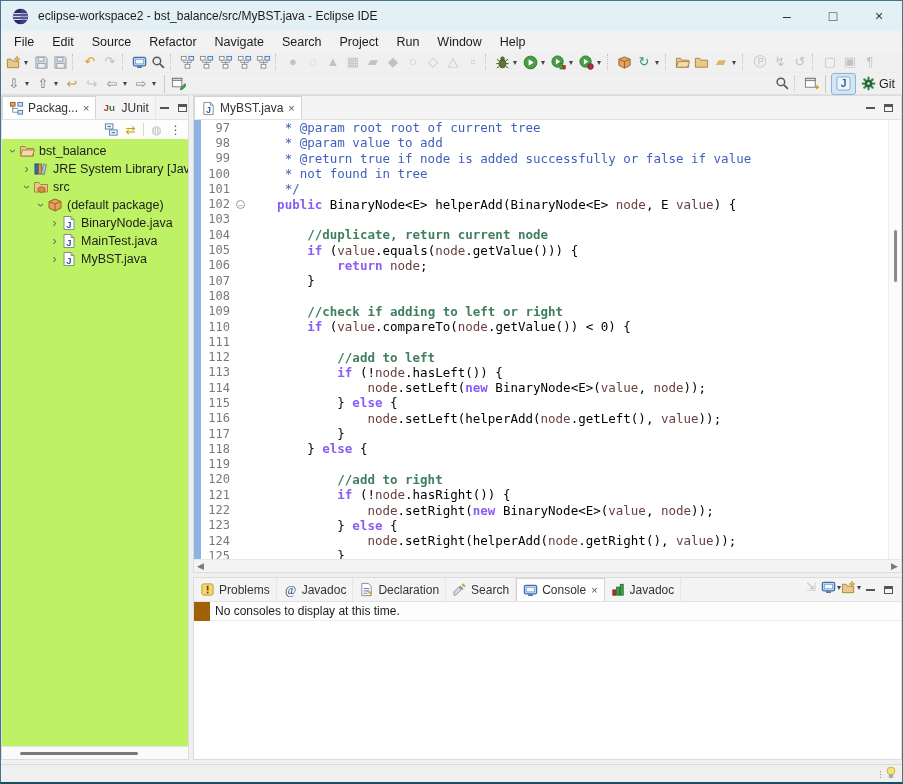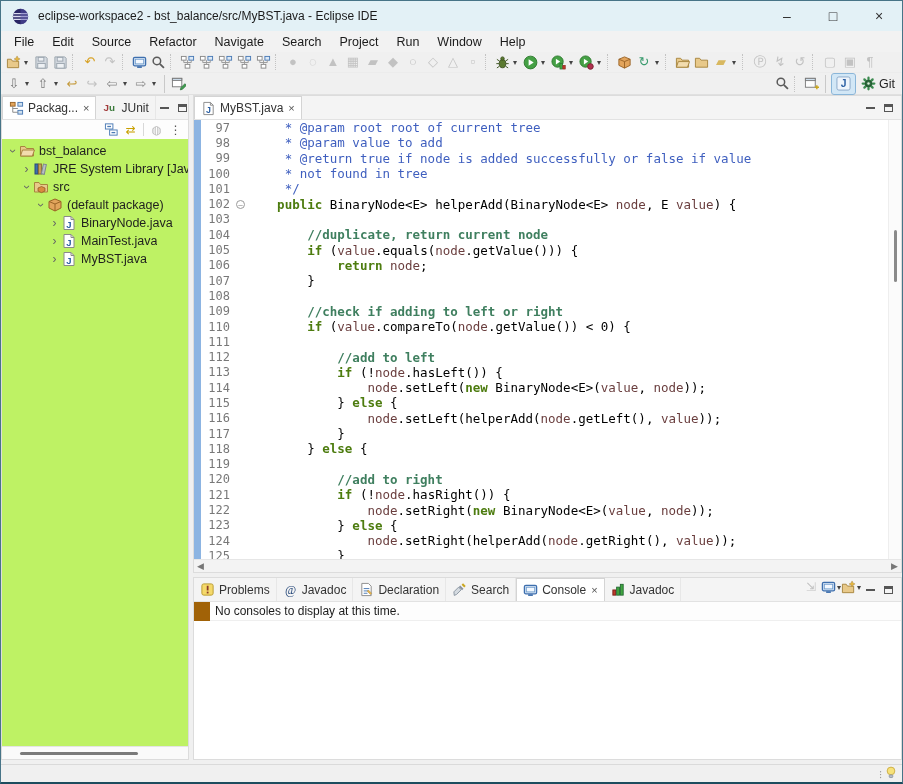--- a/index.html
+++ b/index.html
@@ -78,21 +78,21 @@
   .range-strip { position:absolute; left:0; top:0; bottom:0; width:7px; background:#8cb4e2; }
   .code-scroll { flex:1; overflow:hidden; padding-left:7px; }
   .code-line { height:15.3px; display:flex; align-items:center; white-space:pre; }
   .ln { width:33px; flex:none; text-align:right; padding-right:4px; color:#787878;
         font-family:"DejaVu Sans Mono", monospace; font-size:12px; }
   .foldcol { width:13px; flex:none; display:flex; align-items:center; justify-content:center; }
   .fold-dot { width:9px; height:9px; border:1px solid #9a9a9a; border-radius:50%; color:#777;
         font-size:8px; line-height:7px; text-align:center; background:#fff; }
   .code-text { font-family:"DejaVu Sans Mono", monospace; font-size:12.5px; white-space:pre; }
   .tk-jd { color:#3F5FBF; } .tk-cm { color:#3F7F5F;font-weight:bold; }
-  .tk-kw { color:#4d7c0f; font-weight:bold; } .tk-pl { color:#000; } .tk-pr { color:#6A3E3E; }
+  .tk-kw { color:#8b5cf6; font-weight:bold; } .tk-pl { color:#000; } .tk-pr { color:#6A3E3E; }
   .vscroll { width:13px; flex:none; border-left:1px solid #eee; background:#fbfbfb; position:relative; }
   .vthumb { position:absolute; left:5px; top:110px; width:3px; height:52px; background:#8a8a8a; border-radius:2px; }
   .editor-hscroll { height:13px; flex:none; background:#f3f3f3; border-top:1px solid #e6e6e6;
     display:flex; align-items:center; justify-content:space-between; padding:0 3px; }
   .hs-arrow { font-size:9px; color:#777; }
 
   .hsplit { height:4px; background:#f0f0f0; flex:none; cursor:ns-resize; }
 
   
   .console { flex:1; display:flex; flex-direction:column; min-height:0; background:#a16207; border:1px solid #dcdcdc; }

